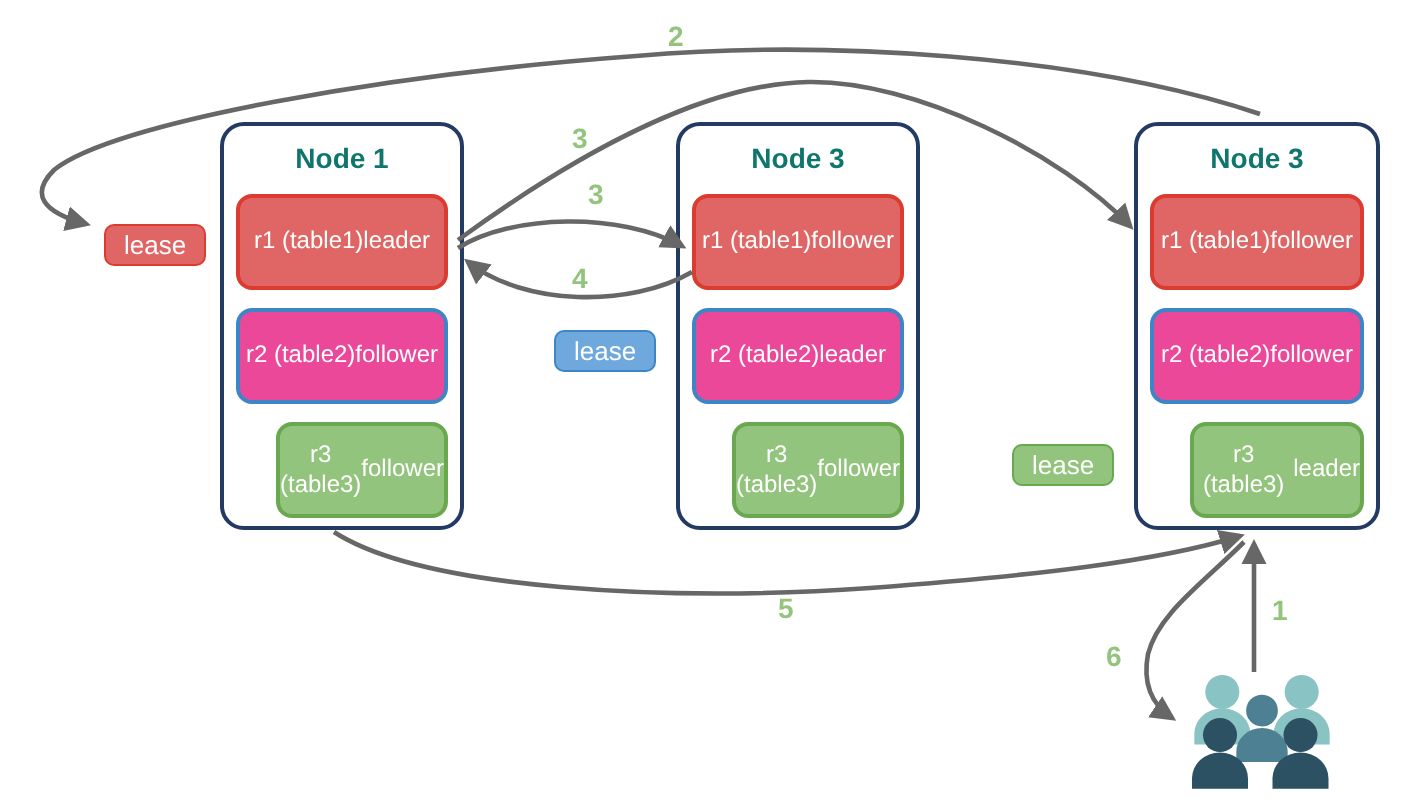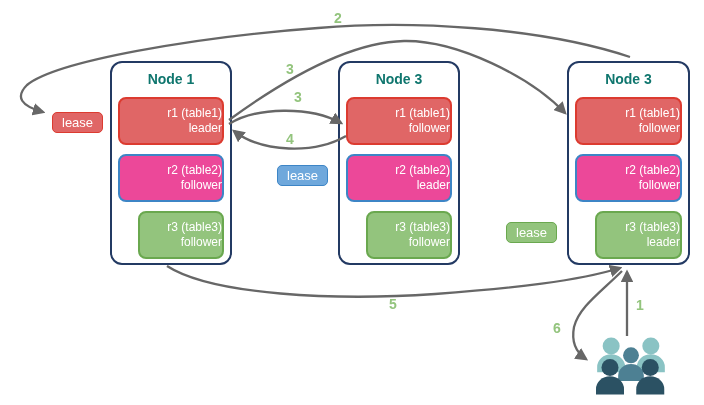--- a/index.html
+++ b/index.html
@@ -9,21 +9,21 @@
   
   .node{position:absolute;top:61px;height:204px;width:122px;background:#fff;
         border:2px solid #233a63;border-radius:12px;box-sizing:border-box;z-index:2;}
   .node-1{left:110px;}
   .node-2{left:338px;}
   .node-3{left:567px;width:123px;}
   .node-title{position:absolute;top:8px;left:0;right:0;text-align:center;
         font-size:14px;font-weight:bold;color:#0f766e;}
   .replica{position:absolute;left:6px;right:6px;height:48px;border-radius:8px;
         border:2px solid transparent;box-sizing:border-box;color:#fff;font-size:12px;
-        line-height:1.28;display:flex;flex-direction:column;align-items:flex-end;
+        line-height:1.28;display:flex;flex-direction:row;align-items:center;
         justify-content:center;text-align:center;}
   .replica.r0{top:34px;}
   .replica.r1{top:91px;}
   .replica.r2{top:148px;margin-left:20px;}
   .replica.red{background:#e06666;border-color:#dc3b30;}
   .replica.blue{background:#ec4899;border-color:#3d85c6;}
   .replica.green{background:#93c47d;border-color:#6aa84f;}
 
   
   .lease{position:absolute;height:21px;padding:0 9px;border-radius:5px;color:#fff;

